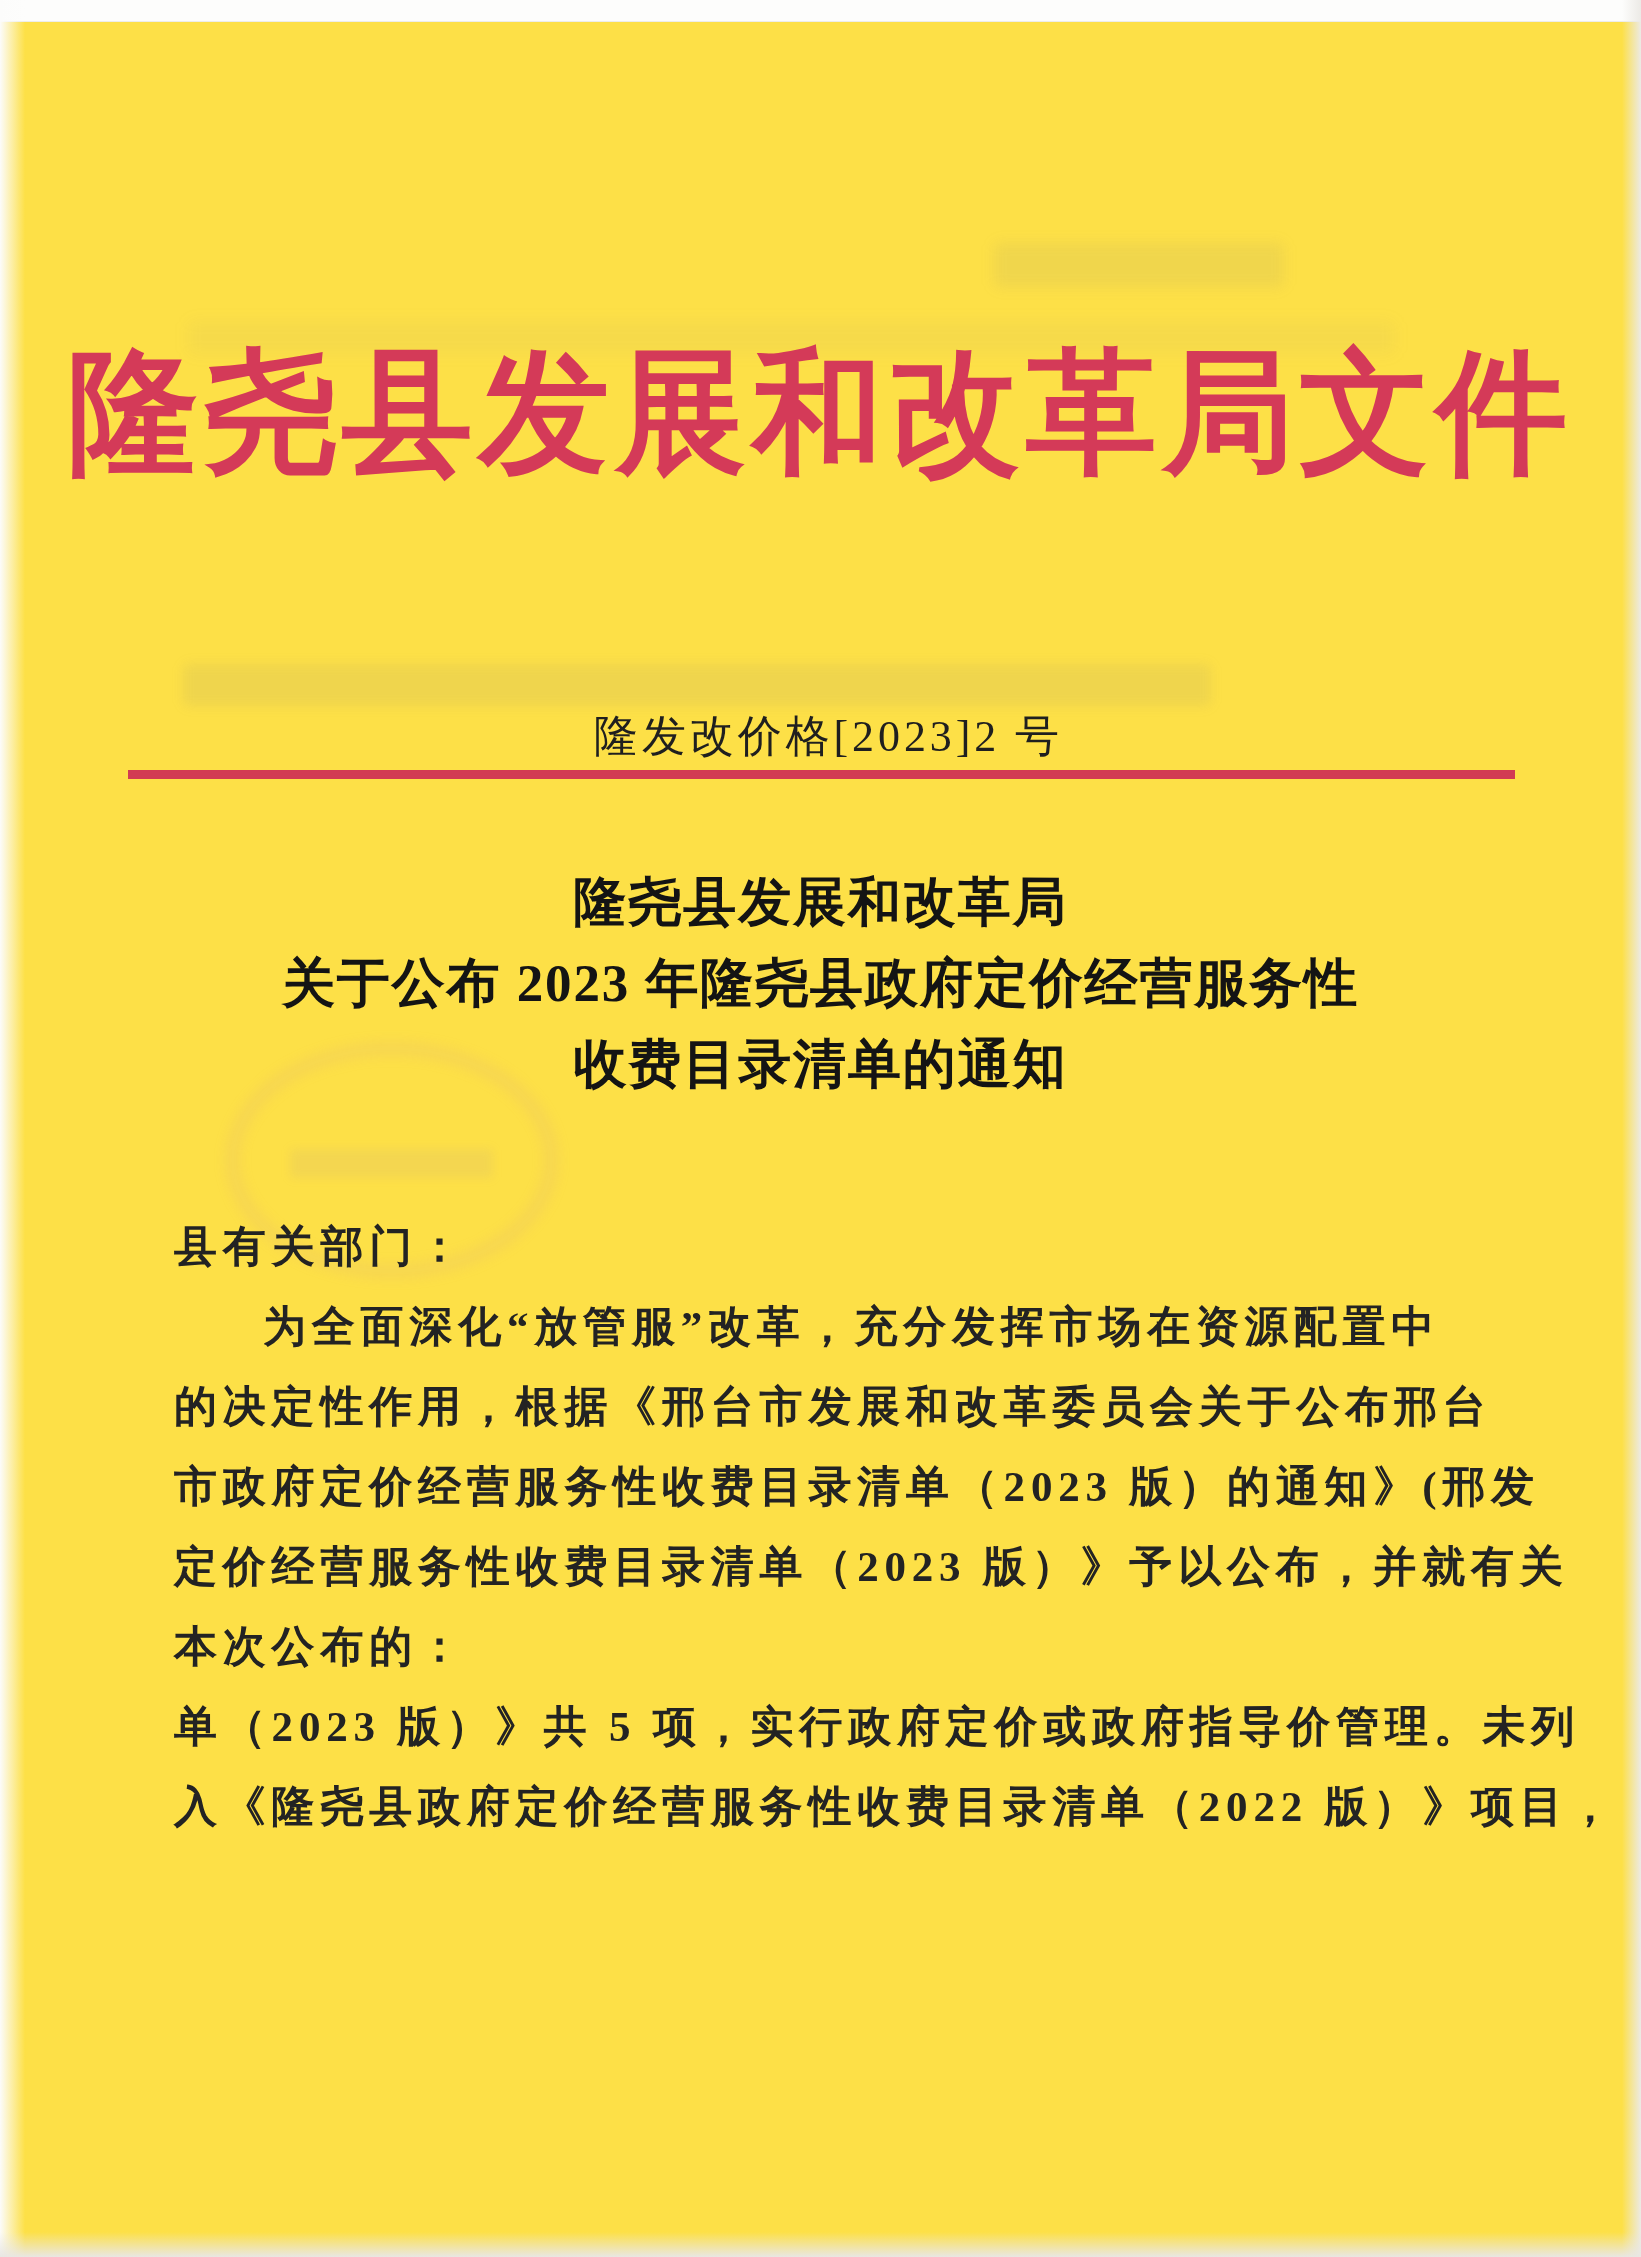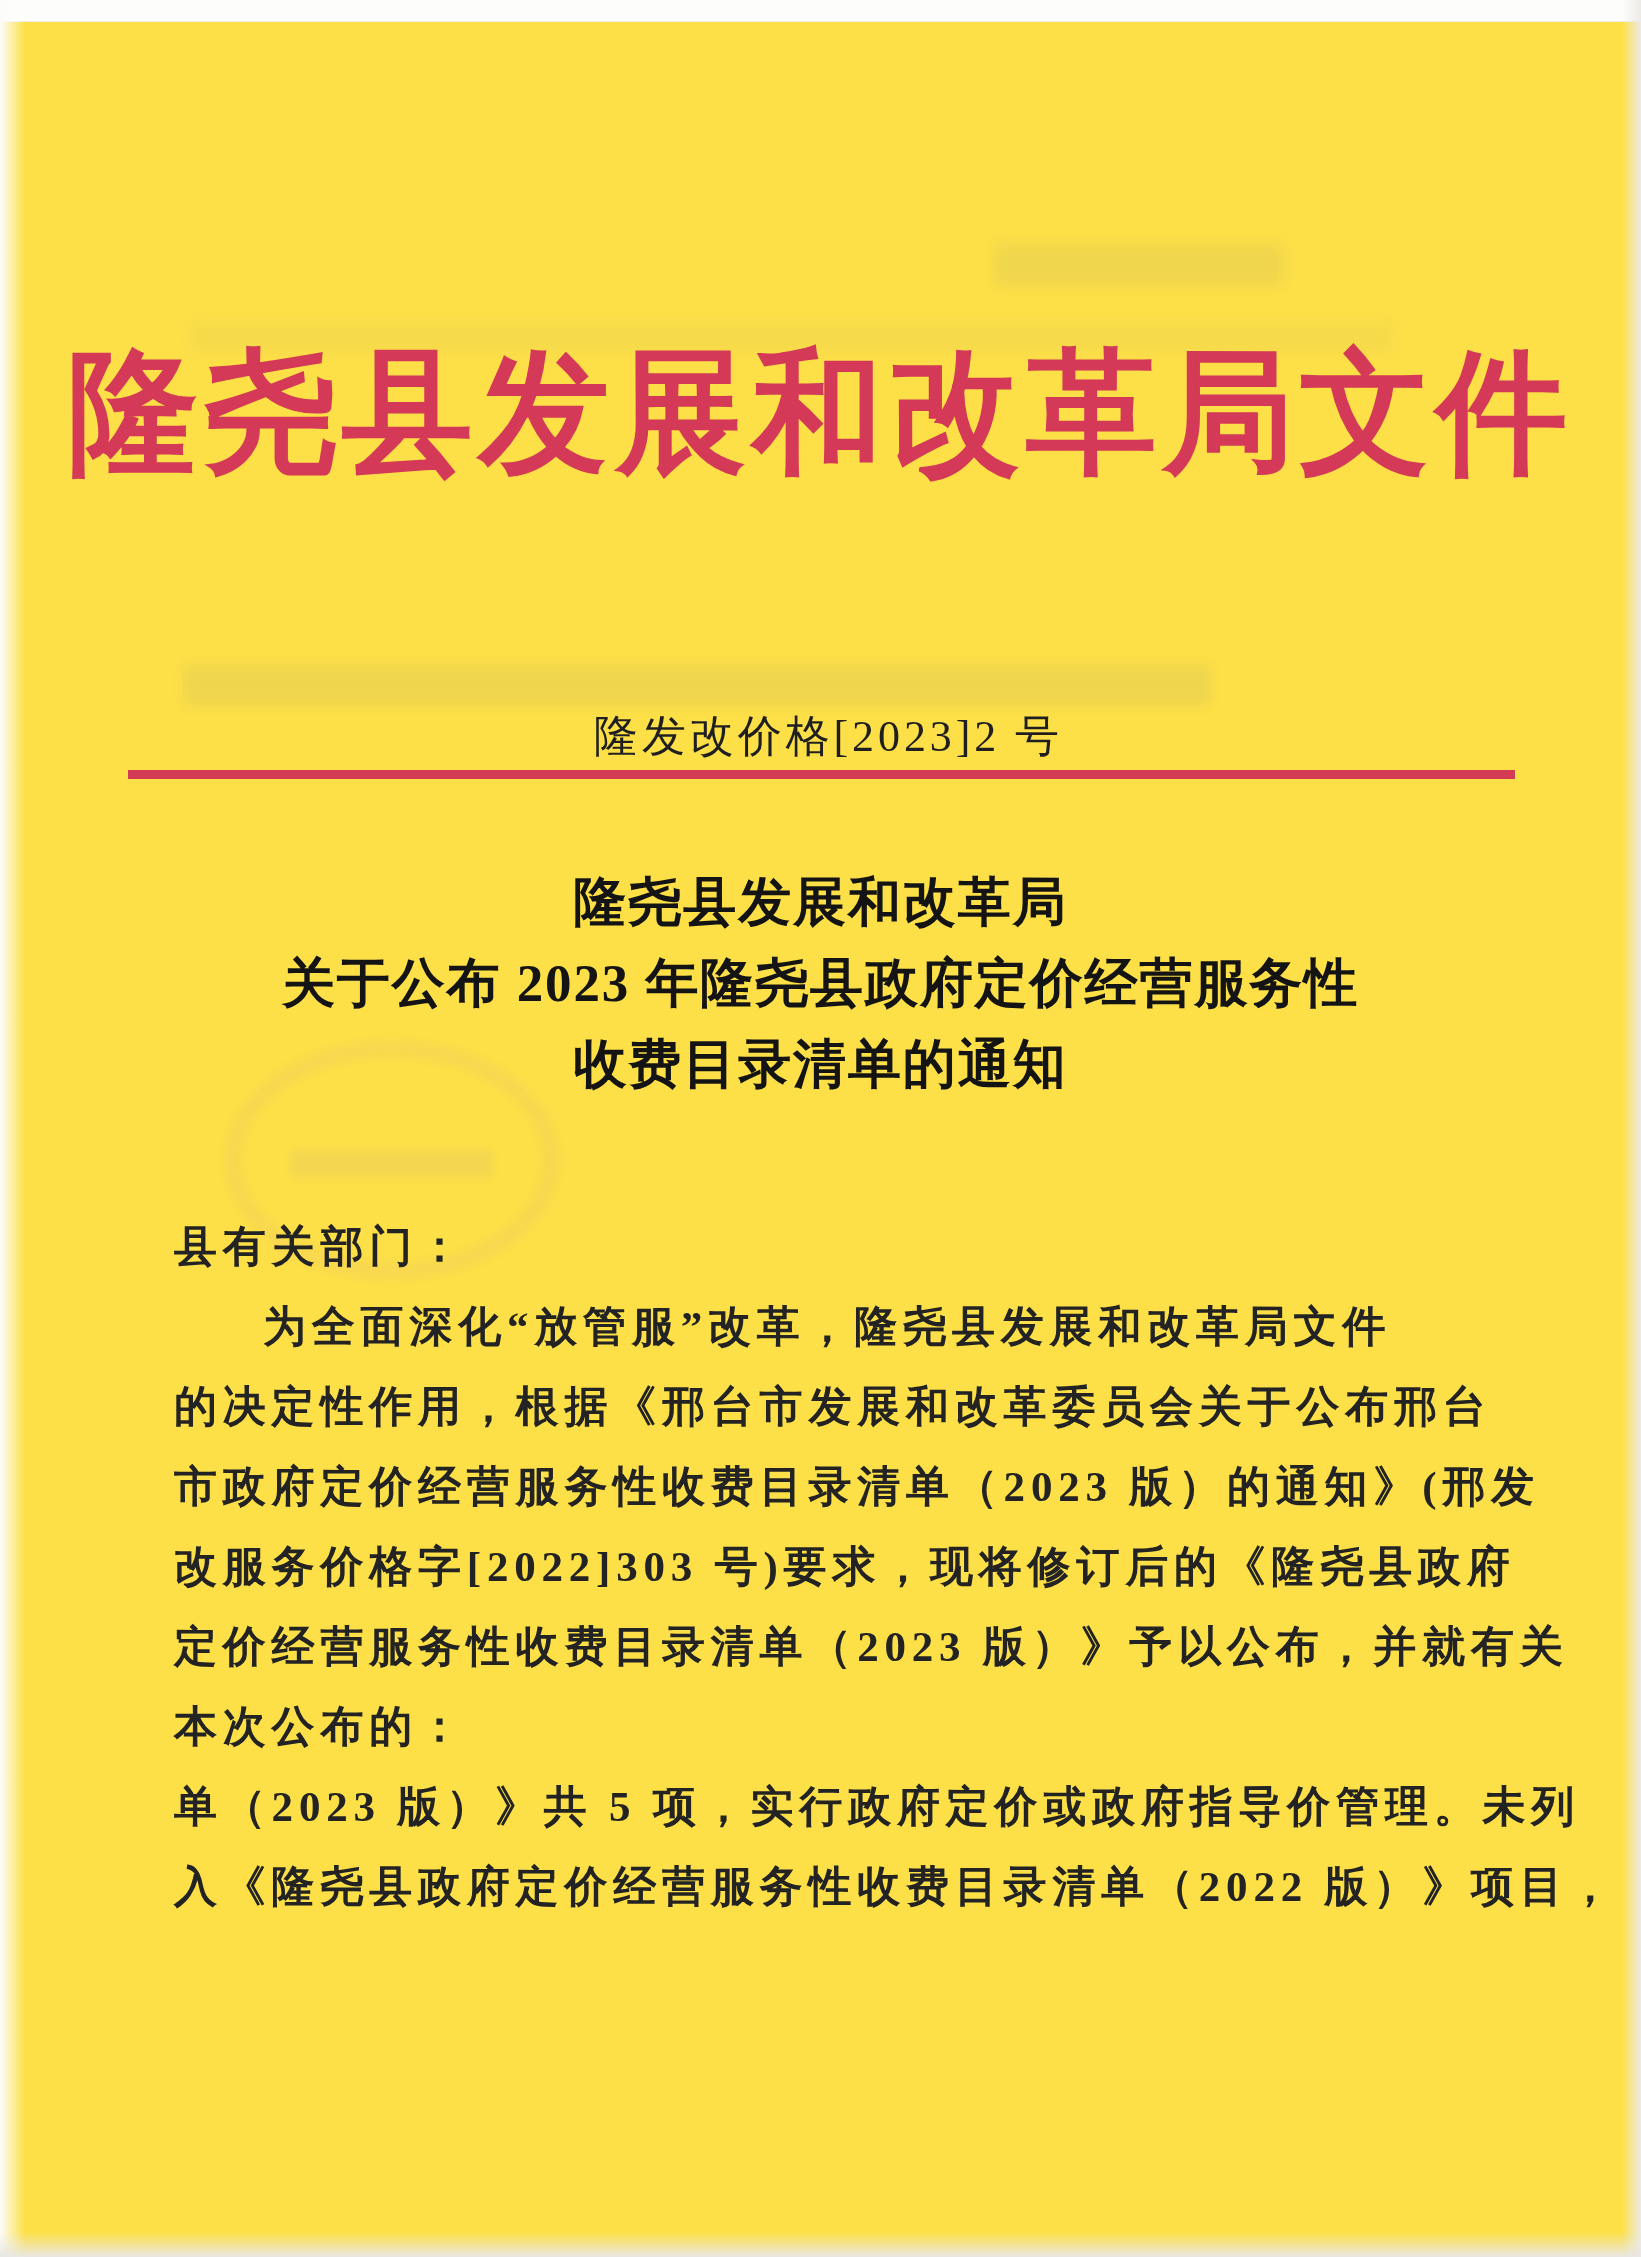--- a/index.html
+++ b/index.html
@@ -104,24 +104,23 @@
   <div class="redline"></div>
 
   <div class="headline">
     <div class="hline">隆尧县发展和改革局</div>
     <div class="hline">关于公布 2023 年隆尧县政府定价经营服务性</div>
     <div class="hline">收费目录清单的通知</div>
   </div>
 
   <div class="bodytext">
     <div class="bline">县有关部门：</div>
-    <div class="bline indent">为全面深化“放管服”改革，隆尧县发展和改革局文件</div>
+    <div class="bline indent">为全面深化“放管服”改革，充分发挥市场在资源配置中</div>
     <div class="bline">的决定性作用，根据《邢台市发展和改革委员会关于公布邢台</div>
     <div class="bline">市政府定价经营服务性收费目录清单（2023 版）的通知》(邢发</div>
-    <div class="bline">改服务价格字[2022]303 号)要求，现将修订后的《隆尧县政府</div>
     <div class="bline">定价经营服务性收费目录清单（2023 版）》予以公布，并就有关</div>
     <div class="bline">本次公布的：</div>
     <div class="bline">单（2023 版）》共 5 项，实行政府定价或政府指导价管理。未列</div>
     <div class="bline">入《隆尧县政府定价经营服务性收费目录清单（2022 版）》项目，</div>
   </div>
 
 </div>
 
 
 </body></html>

